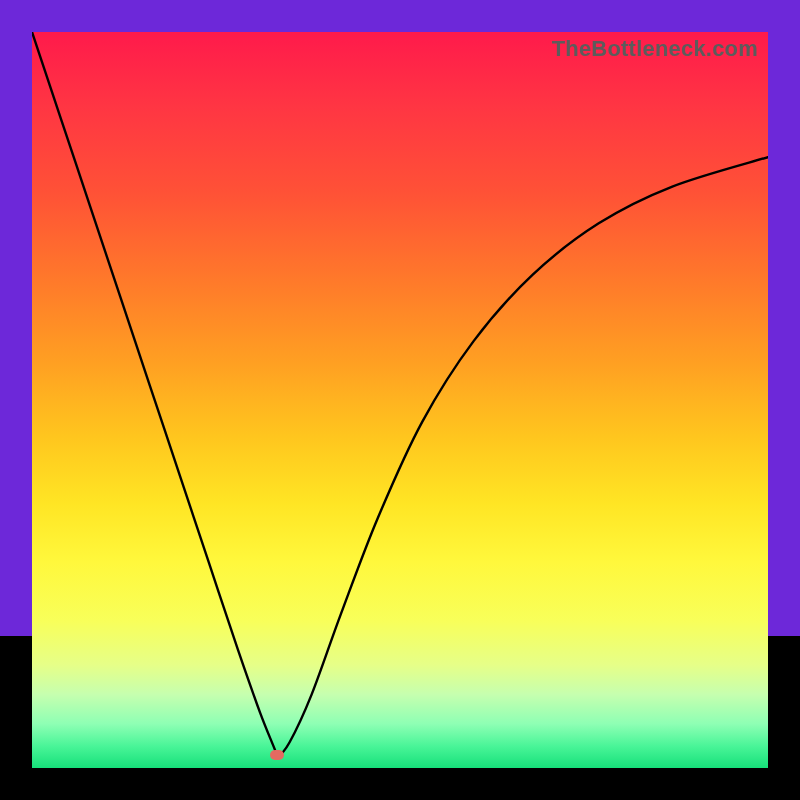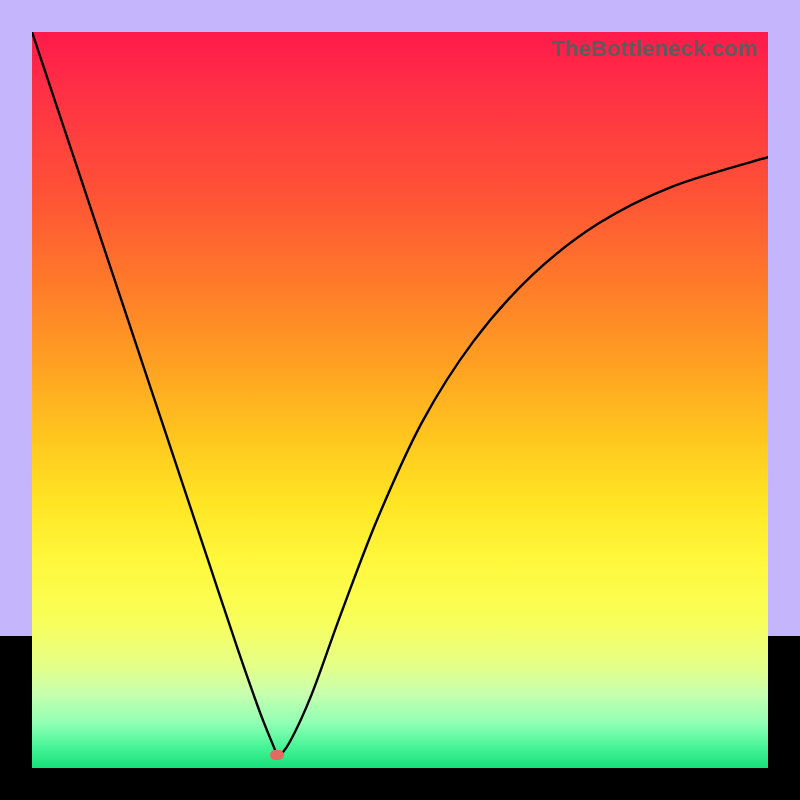--- a/index.html
+++ b/index.html
@@ -8,21 +8,21 @@
     width: 800px;
     height: 800px;
     overflow: hidden;
     background: #000;
     font-family: Arial, Helvetica, sans-serif;
   }
   .frame {
     position: relative;
     width: 800px;
     height: 636px;
-    background: #c4b5fd;
+    background: #6d28d9;
   }
   .plot {
     position: absolute;
     left: 32px;
     top: 32px;
     width: 736px;
     height: 736px;
     background: linear-gradient(
       to bottom,
       #ff1a4b 0%,

